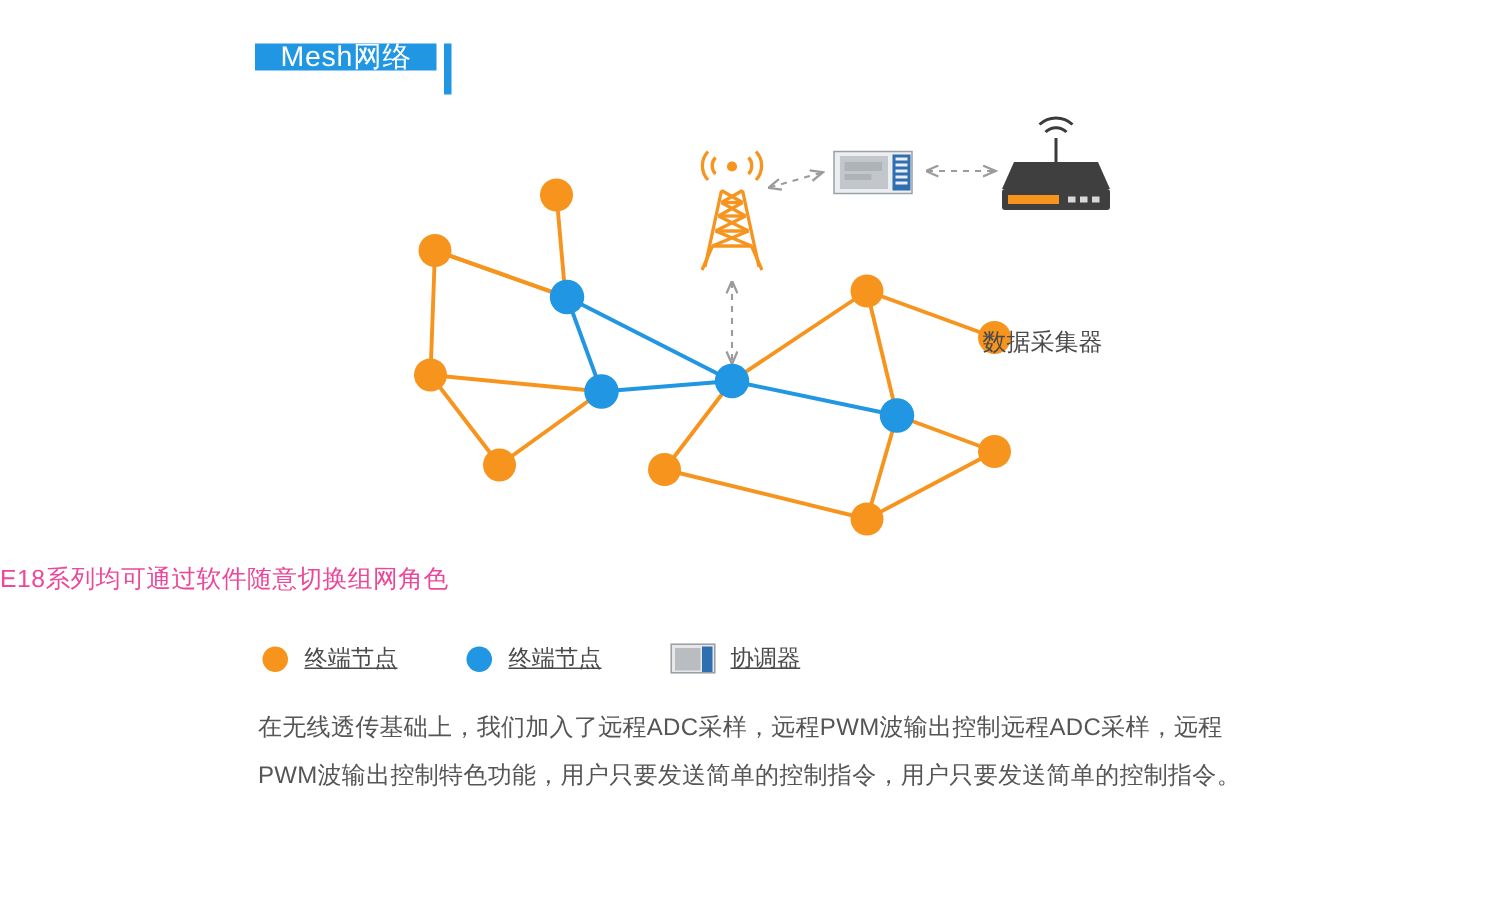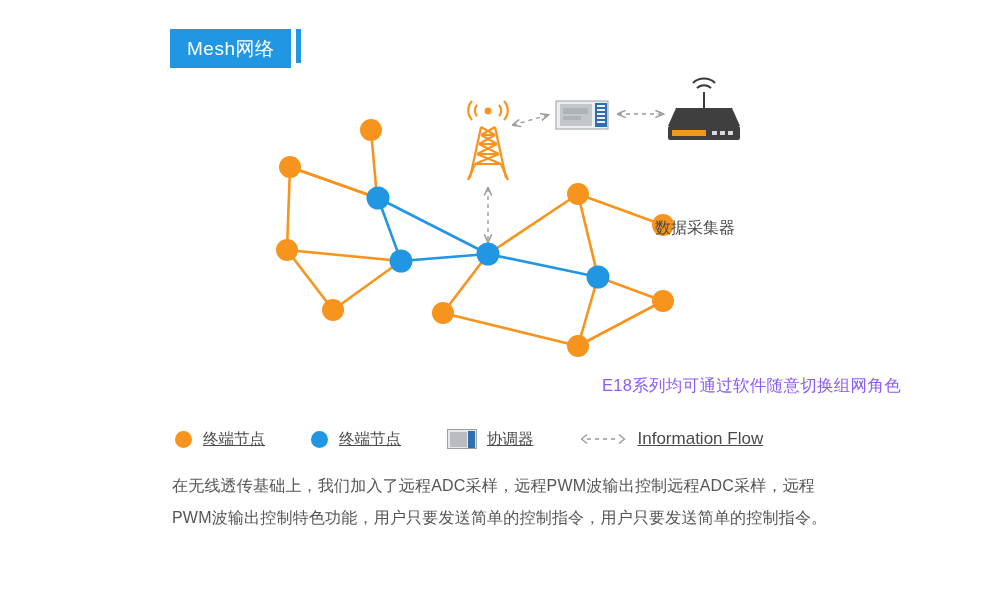--- a/index.html
+++ b/index.html
@@ -16,21 +16,21 @@
     overflow: hidden;
   }
 
   
   .title-wrap {
     position: absolute;
     left: 170px;
     top: 29px;
     display: flex;
     align-items: stretch;
-    height: 39px;
+    height: 18px;
   }
   .title-badge {
     background: #2196e3;
     color: #ffffff;
     font-size: 19px;
     letter-spacing: 0.5px;
     padding: 0 17px;
     display: flex;
     align-items: center;
     line-height: 1;
@@ -64,23 +64,23 @@
   #collector-label {
     left: 655px;
     top: 148px;
   }
 
   
   .caption {
     position: absolute;
     width: 901px;
     top: 375px;
-    text-align: right;
+    text-align: left;
     font-size: 16.5px;
-    color: #8b5cf6;
+    color: #ec4899;
     letter-spacing: 0.3px;
   }
 
   
   .legend {
     position: absolute;
     left: 175px;
     top: 424px;
     display: flex;
     align-items: center;
@@ -309,26 +309,16 @@
   </div>
 
   <div class="legend-item">
     <span class="chip-ico">
       <span class="shield"></span>
       <span class="pads"></span>
     </span>
     <span class="legend-text">协调器</span>
   </div>
 
-  <div class="legend-item">
-    <span class="arrow-ico">
-      <svg width="46" height="12" viewBox="0 0 46 12" xmlns="http://www.w3.org/2000/svg">
-        <line x1="7" y1="6" x2="39" y2="6" stroke="#9b9b9b" stroke-width="1.4" stroke-dasharray="4 4"></line>
-        <path d="M7,1.5 L1.5,6 L7,10.5" fill="none" stroke="#9b9b9b" stroke-width="1.4"></path>
-        <path d="M39,1.5 L44.5,6 L39,10.5" fill="none" stroke="#9b9b9b" stroke-width="1.4"></path>
-      </svg>
-    </span>
-    <span class="legend-text big">Information Flow</span>
-  </div>
 
 </div>
 
 <div class="body-text">在无线透传基础上，我们加入了远程ADC采样，远程PWM波输出控制远程ADC采样，远程PWM波输出控制特色功能，用户只要发送简单的控制指令，用户只要发送简单的控制指令。</div>
 
 </body></html>

